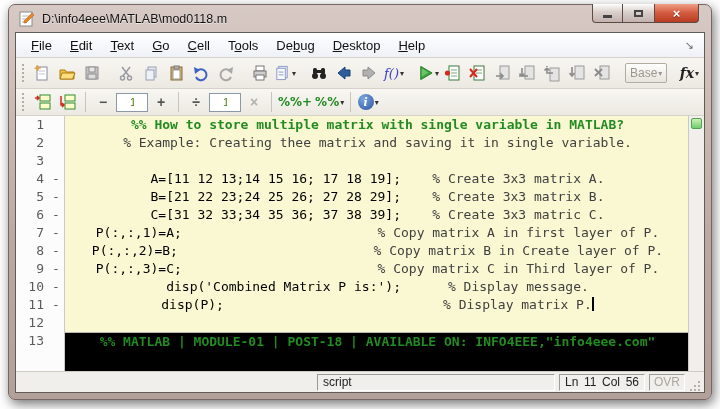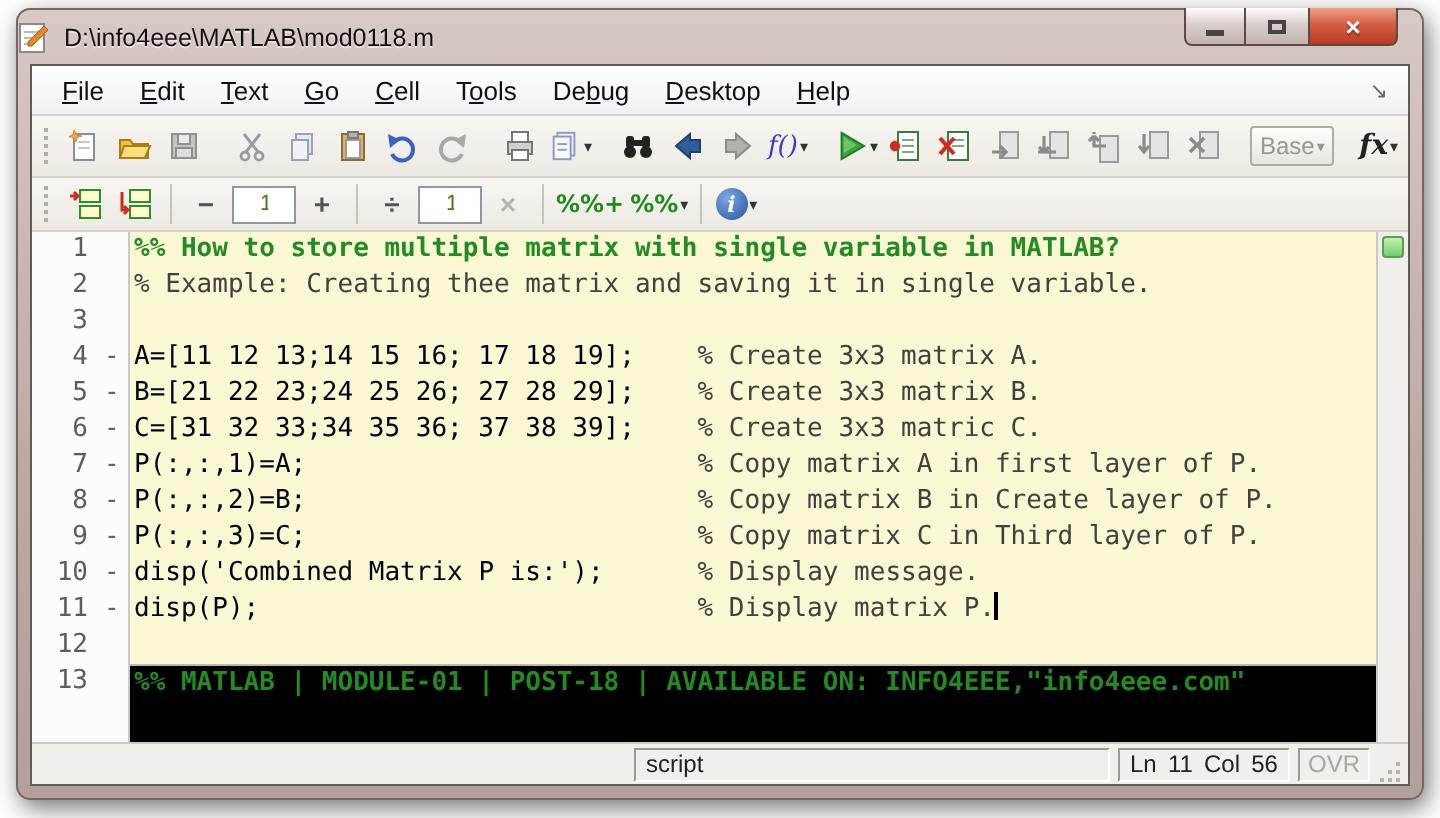--- a/index.html
+++ b/index.html
@@ -4,21 +4,21 @@
 <style>
   html,body{margin:0;padding:0;width:720px;height:409px;background:#ffffff;
     font-family:"Liberation Sans",sans-serif;overflow:hidden;}
   *{box-sizing:border-box;}
 
   
   .window{position:absolute;left:8px;top:4px;width:704px;height:396px;
     border:1px solid #776662;border-radius:7px;
     background:linear-gradient(#d7c9c4,#bba8a1 60%,#b2a09a);
     box-shadow:2px 4px 12px rgba(0,0,0,.55);display:flex;flex-direction:column;}
-  .titlebar{height:27px;display:flex;align-items:center;padding:0 0;position:relative;}
+  .titlebar{height:27px;display:flex;align-items:center;padding:0 10px;position:relative;}
   .title-icon{width:16px;height:16px;margin-right:7px;flex:0 0 auto;}
   .title-text{font-size:12.5px;color:#111;text-shadow:0 1px 0 rgba(255,255,255,.55);
     white-space:nowrap;}
   .winbtns{position:absolute;right:12px;top:-1px;display:flex;}
   .wbtn{width:31px;height:19px;border:1px solid #5d4a45;border-top:none;
     background:linear-gradient(#fdfdfd,#d9cfcb 45%,#c2b2ad);
     display:flex;align-items:center;justify-content:center;}
   .wbtn.min{border-radius:0 0 0 4px;}
   .wbtn.max{border-left:none;border-right:none;}
   .wbtn.close{width:45px;border-radius:0 0 4px 0;
@@ -69,21 +69,21 @@
   .editor{flex:1;background:#ffffff;position:relative;display:flex;overflow:hidden;
     font-family:"DejaVu Sans Mono",monospace;font-size:13px;line-height:18px;}
   .rows{flex:1;display:flex;flex-direction:column;}
   .row{display:flex;height:18px;flex:0 0 auto;}
   .ln{width:34px;text-align:right;padding-right:6px;color:#5c5c5c;flex:0 0 auto;
     background:#fcfcfc;}
   .dash{width:15px;color:#5c5c5c;flex:0 0 auto;background:#fcfcfc;
     border-right:1px solid #c9c9c9;padding-left:2px;}
   .gutter-fill{flex:1;display:flex;}
   .gutter-fill .ln,.gutter-fill .dash{height:100%;}
-  .code{flex:1;white-space:pre;padding-left:2px;background:#faf8d2;overflow:hidden;}
+  .code{flex:1;white-space:pre;padding-left:2px;background:#faf8d2;overflow:hidden;text-align:center;}
   .code.wcell{background:#000000;border-top:1px solid #b9b9b9;}
   .tk-cell{color:#228B22;font-weight:bold;}
   .tk-comment{color:#404040;}
   .tk-code{color:#000;}
   .tk-string{color:#000000;}
   .caret{display:inline-block;width:2px;height:14px;background:#000;vertical-align:-2px;}
   .rail{width:16px;flex:0 0 auto;background:#f1efec;border-left:1px solid #c9c9c9;
     display:flex;flex-direction:column;align-items:center;padding-top:2px;}
   .msg-ok{width:11px;height:11px;border:1px solid #55a055;border-radius:2px;
     background:linear-gradient(#c9f2b2,#6fce6f);}

